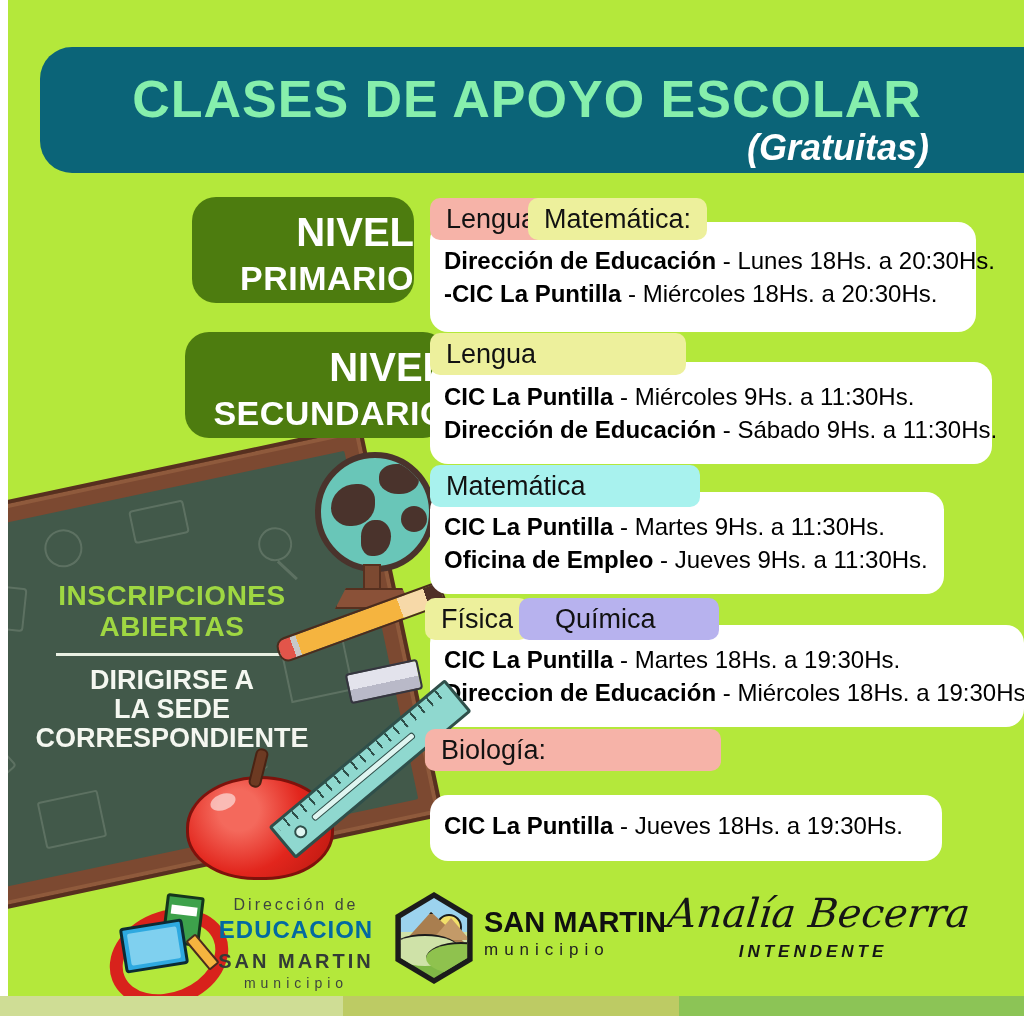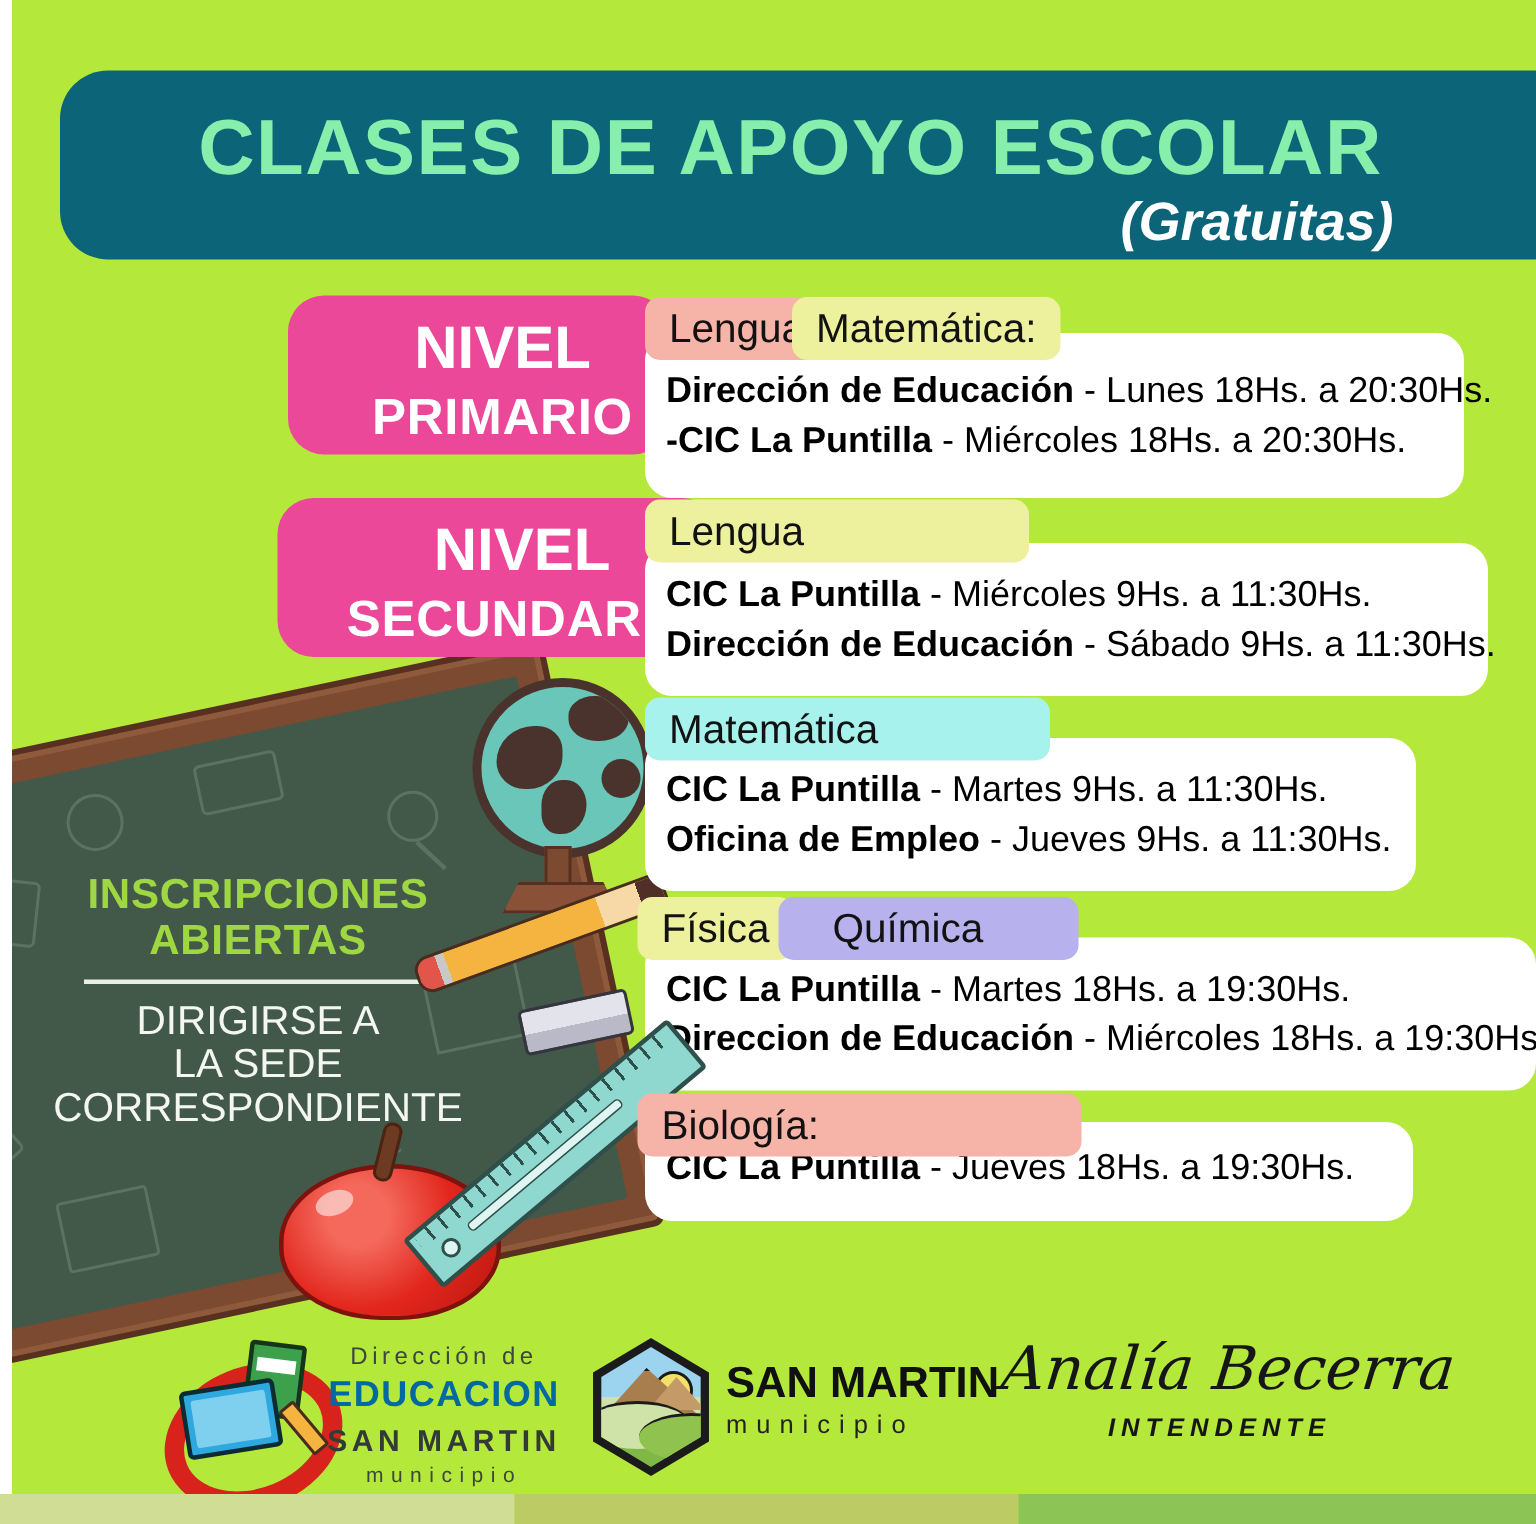--- a/index.html
+++ b/index.html
@@ -9,22 +9,22 @@
 
   
   .banner{position:absolute;left:40px;top:47px;right:0;height:126px;background:#0b6478;
           border-radius:32px 0 0 32px;z-index:2;}
   .banner-title{position:absolute;left:60px;right:70px;top:22px;text-align:center;
           font-weight:800;font-size:52px;letter-spacing:1px;color:#86efac;white-space:nowrap;}
   .banner-sub{position:absolute;right:95px;top:80px;font-style:italic;font-weight:bold;
           font-size:36px;color:#ffffff;}
 
   
-  .badge{position:absolute;background:#ec4899;border-radius:24px;color:#ffffff;
-         text-align:center;z-index:3;padding-left:32px;}
+  .badge{position:absolute;background:#4d7c0f;border-radius:24px;color:#ffffff;
+         text-align:right;z-index:3;}
   .badge .l1{font-weight:bold;font-size:40px;margin-top:13px;}
   .badge .l2{font-weight:bold;font-size:34px;margin-top:4px;letter-spacing:.5px;}
   #badge-prim{left:192px;top:197px;width:222px;height:106px;}
   #badge-sec{left:185px;top:332px;width:262px;height:106px;}
 
   
   .chip{position:absolute;height:42px;line-height:42px;border-radius:10px;font-size:27px;
         color:#121212;padding:0 16px;z-index:5;white-space:nowrap;}
   .chip-pink{background:#f6b3a8;}
   .chip-yellow{background:#edf09c;}
@@ -33,41 +33,41 @@
 
   
   .card{position:absolute;background:#ffffff;border-radius:18px;z-index:4;
         padding:0 0 0 14px;color:#000;}
   .card .line{font-size:24px;line-height:33px;white-space:nowrap;}
   .card .line b{font-weight:bold;}
   #card-prim{left:430px;top:222px;width:532px;height:88px;padding-top:22px;}
   #card-sec{left:430px;top:362px;width:548px;height:84px;padding-top:18px;}
   #card-mat{left:430px;top:492px;width:500px;height:84px;padding-top:18px;}
   #card-fis{left:430px;top:625px;width:580px;height:84px;padding-top:18px;}
-  #card-bio{left:430px;top:748px;width:498px;height:52px;padding-top:14px;}
+  #card-bio{left:430px;top:795px;width:498px;height:52px;padding-top:14px;}
   #chip-prim-0{left:430px;top:198px;}
   #chip-prim-1{left:528px;top:198px;}
   #chip-sec-0{left:430px;top:333px;width:224px;}
   #chip-mat-0{left:430px;top:465px;width:238px;}
   #chip-fis-0{left:425px;top:598px;}
   #chip-fis-1{left:519px;top:598px;width:148px;padding-left:36px;}
   #chip-bio-0{left:425px;top:729px;width:264px;}
 
   
   .board{position:absolute;left:-70px;top:470px;width:470px;height:392px;
          transform:rotate(-12deg);background:#7c4931;border:4px solid #57301f;
          border-radius:8px;z-index:1;box-shadow:inset 0 0 0 4px #8f5a3c;}
   .board-surface{position:absolute;inset:18px;background:#42594a;border-radius:2px;}
   .doodle{position:absolute;border:2px solid rgba(235,245,225,.16);}
   .doodle.circle{border-radius:50%;}
   .doodle-line{position:absolute;background:rgba(235,245,225,.16);}
   .board-text{position:absolute;left:22px;top:580px;width:300px;text-align:center;z-index:3;}
   .open-line{font-weight:bold;font-size:28px;line-height:31px;color:#9fd742;letter-spacing:.5px;}
   .board-div{width:232px;margin:11px auto 10px;border-top:3px solid #e9f0e3;}
-  .dir-line{font-weight:normal;font-size:27px;line-height:29px;color:#f4f7f0;}
+  .dir-line{font-weight:bold;font-size:27px;line-height:29px;color:#f4f7f0;}
 
   
   .globe{position:absolute;left:313px;top:452px;width:120px;height:155px;z-index:3;}
   .globe-sphere{position:absolute;left:2px;top:0;width:108px;height:108px;border-radius:50%;
         background:#69c6b8;border:6px solid #4a332c;overflow:hidden;}
   .continent{position:absolute;background:#4a332c;}
   .globe-arm{position:absolute;left:50px;top:112px;width:14px;height:26px;background:#7c4931;
         border:2px solid #57301f;}
   .globe-base{position:absolute;left:22px;top:136px;width:74px;height:17px;background:#8a5138;
         border:2px solid #57301f;clip-path:polygon(14% 0,86% 0,100% 100%,0 100%);}

